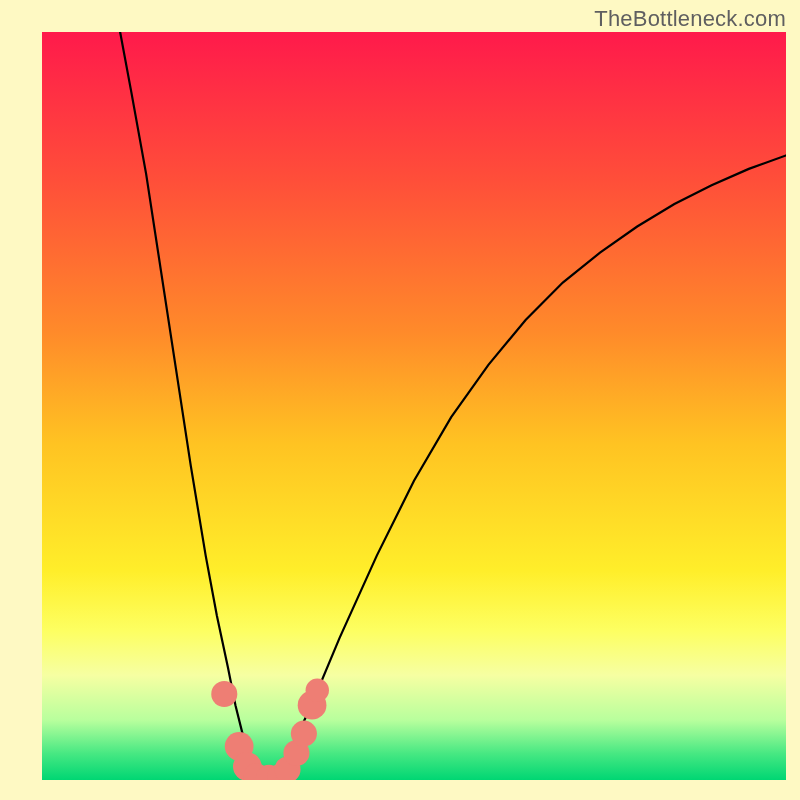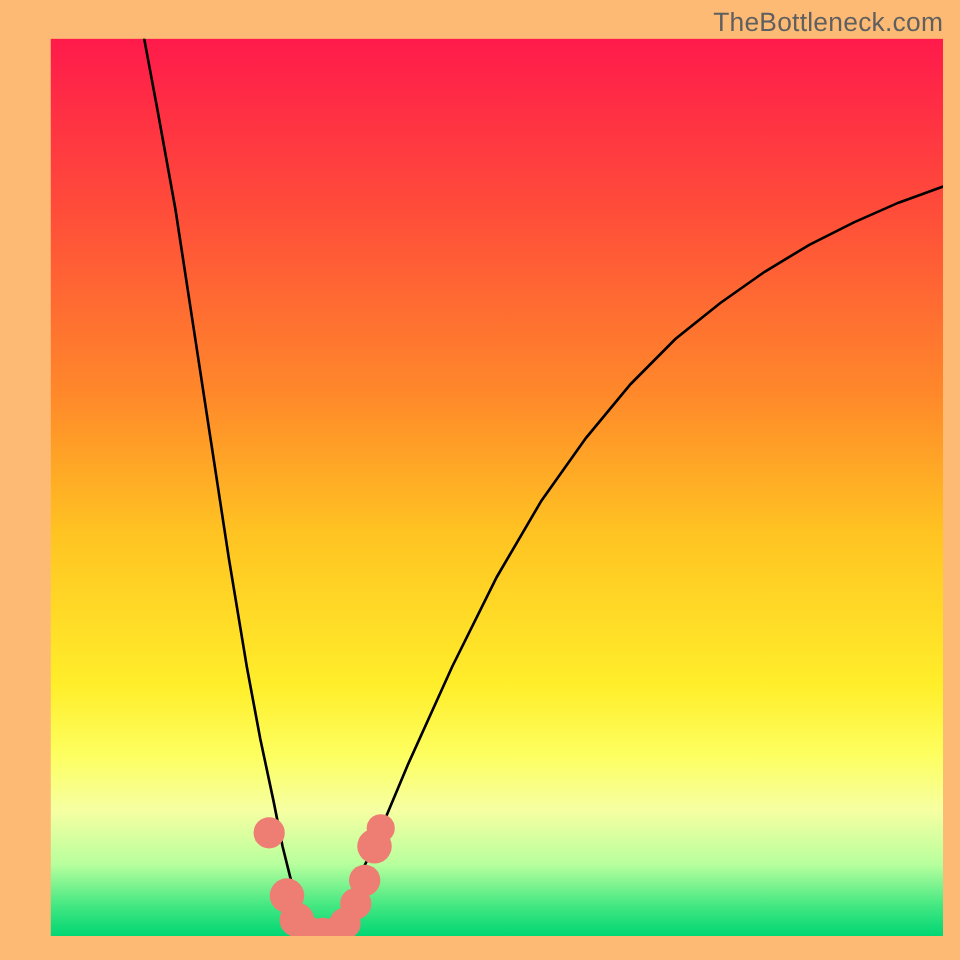--- a/index.html
+++ b/index.html
@@ -8,21 +8,21 @@
     width: 800px;
     height: 800px;
     overflow: hidden;
     background: #000;
     font-family: Arial, Helvetica, sans-serif;
   }
   .frame {
     position: absolute;
     left: 0; top: 0;
     width: 800px; height: 800px;
-    background: #fdba74;
+    background: #fef9c3;
   }
   .plot-area {
     position: absolute;
     left: 42px;
     top: 32px;
     width: 744px;
     height: 748px;
     overflow: hidden;
   }
   .watermark {

